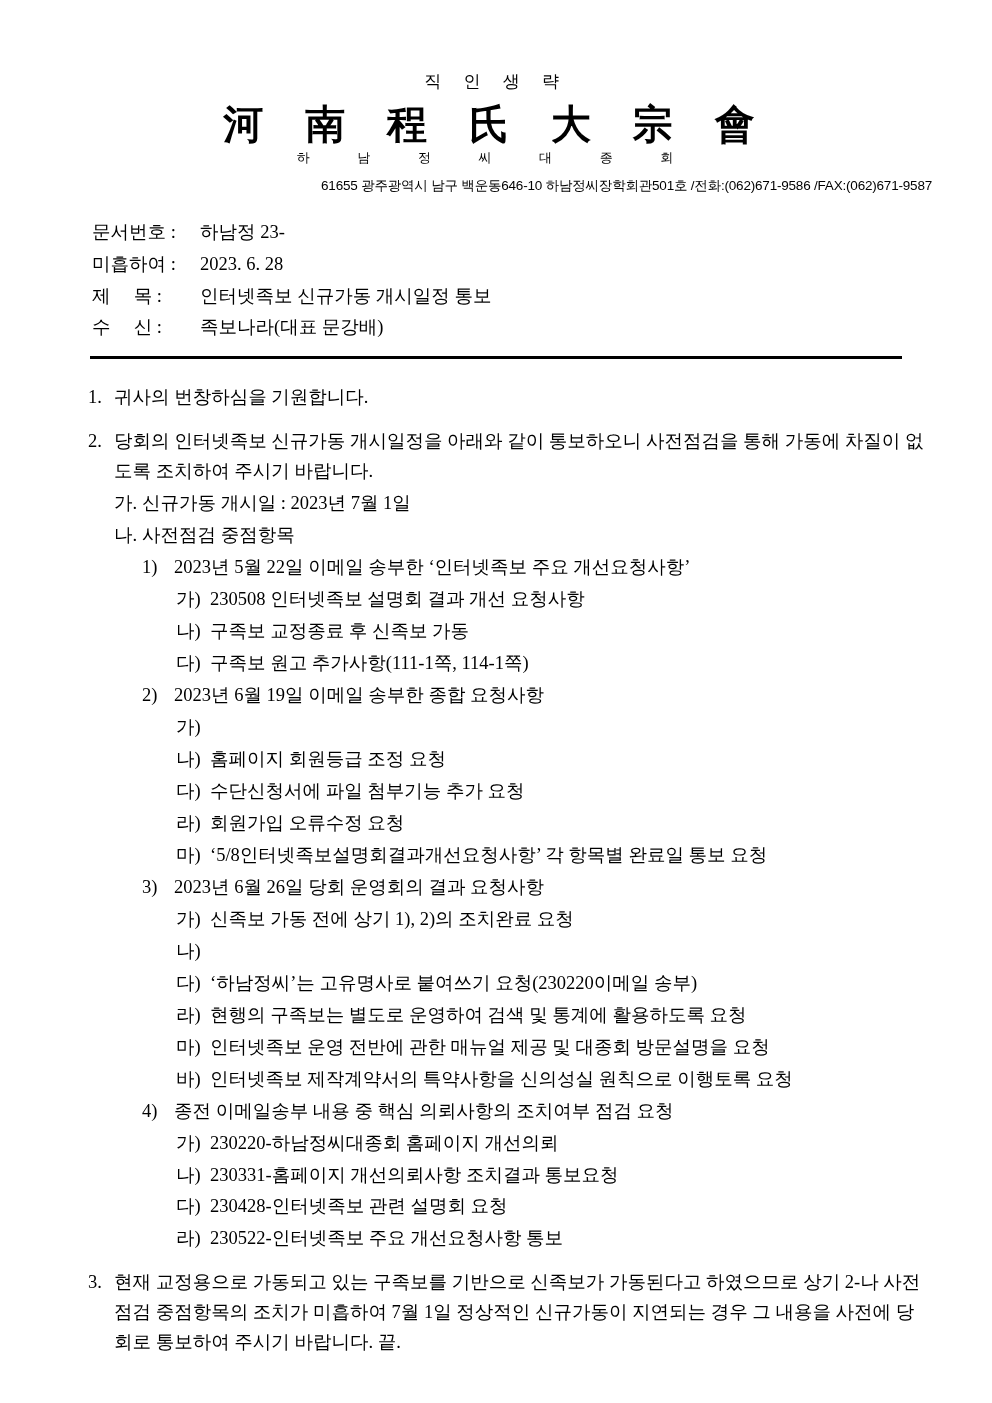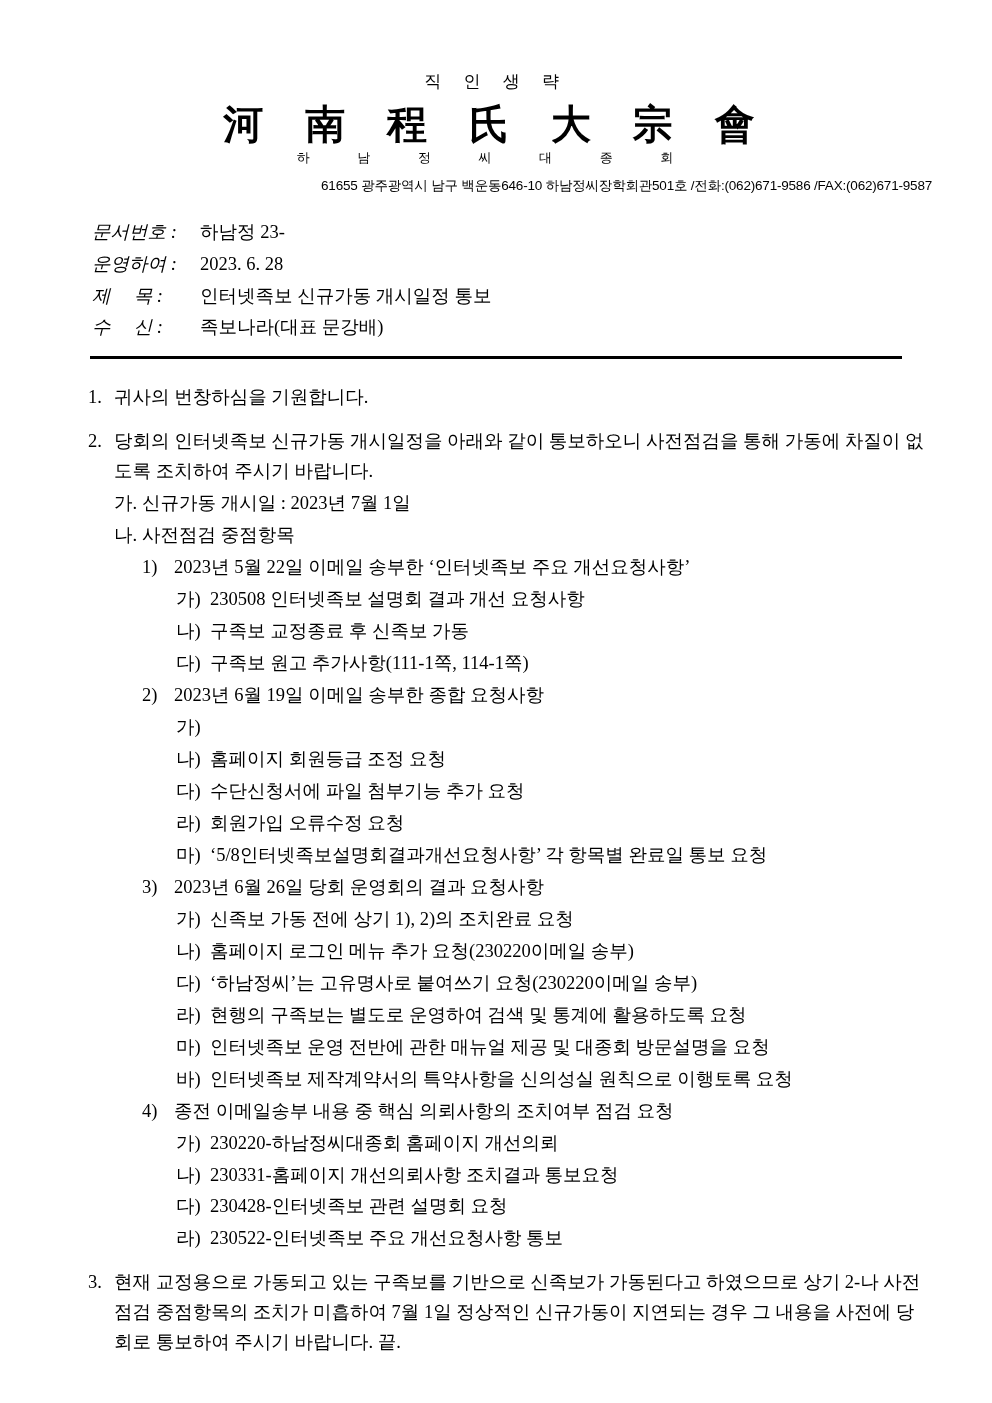--- a/index.html
+++ b/index.html
@@ -54,21 +54,20 @@
     margin-top: 22px;
     padding-left: 32px;
     font-size: 18.5px;
     line-height: 1.72;
   }
   .meta-row { display: flex; }
   .meta-label {
     width: 108px;
     display: inline-block;
     white-space: pre;
-    font-style: italic;
   }
   .rule {
     margin: 12px 30px 0 30px;
     border-top: 3px solid #000;
   }
 
   
   .body {
     margin-top: 24px;
     font-size: 18.5px;
@@ -111,21 +110,21 @@
   <div class="org-hanja">河 南 程 氏 大 宗 會</div>
   <div class="org-hangul">하 남 정 씨 대 종 회</div>
   <div class="addr-line">61655 광주광역시  남구 백운동646-10 하남정씨장학회관501호 /전화:(062)671-9586 /FAX:(062)671-9587</div>
 
   <div class="meta">
     <div class="meta-row">
       <span class="meta-label">문서번호 :</span>
       <span>하남정 23-</span>
     </div>
     <div class="meta-row">
-      <span class="meta-label">운영하여 :</span>
+      <span class="meta-label">미흡하여 :</span>
       <span>2023. 6. 28</span>
     </div>
     <div class="meta-row">
       <span class="meta-label">제     목 :</span>
       <span>인터넷족보 신규가동 개시일정 통보</span>
     </div>
     <div class="meta-row">
       <span class="meta-label">수     신 :</span>
       <span>족보나라(대표 문강배)</span>
     </div>
@@ -199,21 +198,20 @@
     <div class="item lvl3">
       <span class="num">3)</span>
       <span class="txt">2023년 6월 26일 당회 운영회의 결과 요청사항</span>
     </div>
     <div class="item lvl4">
       <span class="num">가)</span>
       <span class="txt">신족보 가동 전에 상기 1), 2)의 조치완료 요청</span>
     </div>
     <div class="item lvl4">
       <span class="num">나)</span>
-      <span class="txt">홈페이지 로그인 메뉴 추가 요청(230220이메일 송부)</span>
     </div>
     <div class="item lvl4">
       <span class="num">다)</span>
       <span class="txt">‘하남정씨’는 고유명사로 붙여쓰기 요청(230220이메일 송부)</span>
     </div>
     <div class="item lvl4">
       <span class="num">라)</span>
       <span class="txt">현행의 구족보는 별도로 운영하여 검색 및 통계에 활용하도록 요청</span>
     </div>
     <div class="item lvl4">

